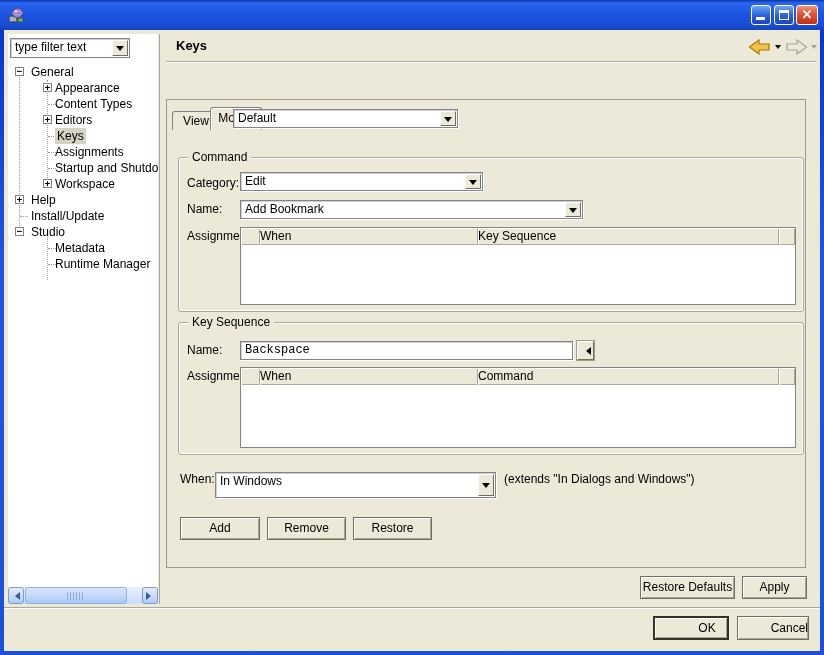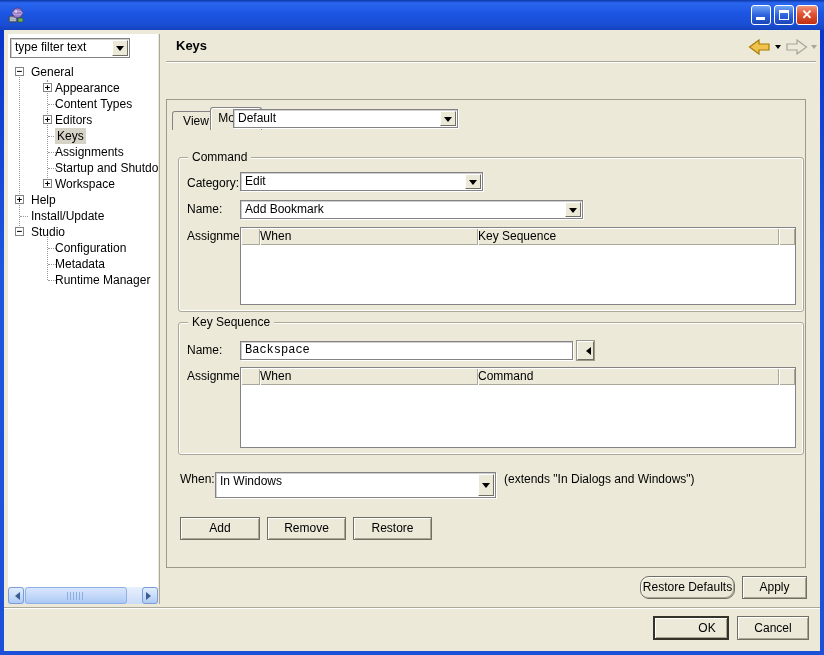--- a/index.html
+++ b/index.html
@@ -183,24 +183,20 @@
           <div class="tree-row">
             <span class="stub l0"></span>
             <span class="tree-label l0">Install/Update</span>
           </div>
           <div class="tree-row">
             <span class="expander l0">−</span>
             <span class="tree-label l0">Studio</span>
           </div>
           <div class="tree-row">
             <span class="stub l1"></span>
-            <span class="tree-label l1">Configuration</span>
-          </div>
-          <div class="tree-row">
-            <span class="stub l1"></span>
             <span class="tree-label l1">Metadata</span>
           </div>
           <div class="tree-row">
             <span class="stub l1"></span>
             <span class="tree-label l1">Runtime Manager</span>
           </div>
         </div>
       <div class="hscroll">
         <div class="sb-btn sb-left">
             <span class="sb-tri-l"></span>
@@ -295,22 +291,22 @@
       <span class="drop-btn">
           <span class="tri-down"></span>
         </span>
     </div>
     <span class="lbl z4" style="left:500px; top:442px; position:absolute;">(extends "In Dialogs and Windows")</span>
 
     <div class="btn z4" style="left:176px; top:487px; width:80px; height:23px; line-height:21px;">Add</div>
     <div class="btn z4" style="left:263px; top:487px; width:79px; height:23px; line-height:21px;">Remove</div>
     <div class="btn z4" style="left:349px; top:487px; width:79px; height:23px; line-height:21px;">Restore</div>
 
-    <div class="btn" style="left:636px; top:546px; width:95px; height:23px; line-height:21px;border-radius:9px;">Restore Defaults</div>
+    <div class="btn" style="left:636px; top:546px; width:95px; height:23px; line-height:21px;">Restore Defaults</div>
     <div class="btn" style="left:738px; top:546px; width:65px; height:23px; line-height:21px;">Apply</div>
 
     <div class="etched-h" style="left:0; top:577px; width:816px;"></div>
 
     <div class="btn default" style="left:649px; top:586px; width:76px; height:24px; line-height:20px;padding-left:32px;">OK</div>
-    <div class="btn" style="left:733px; top:586px; width:72px; height:24px; line-height:22px;">Cancel</div>
+    <div class="btn" style="left:733px; top:586px; width:72px; height:24px; line-height:22px;text-align:right;">Cancel</div>
 
   </div>
 </div>
 
 </body></html>

